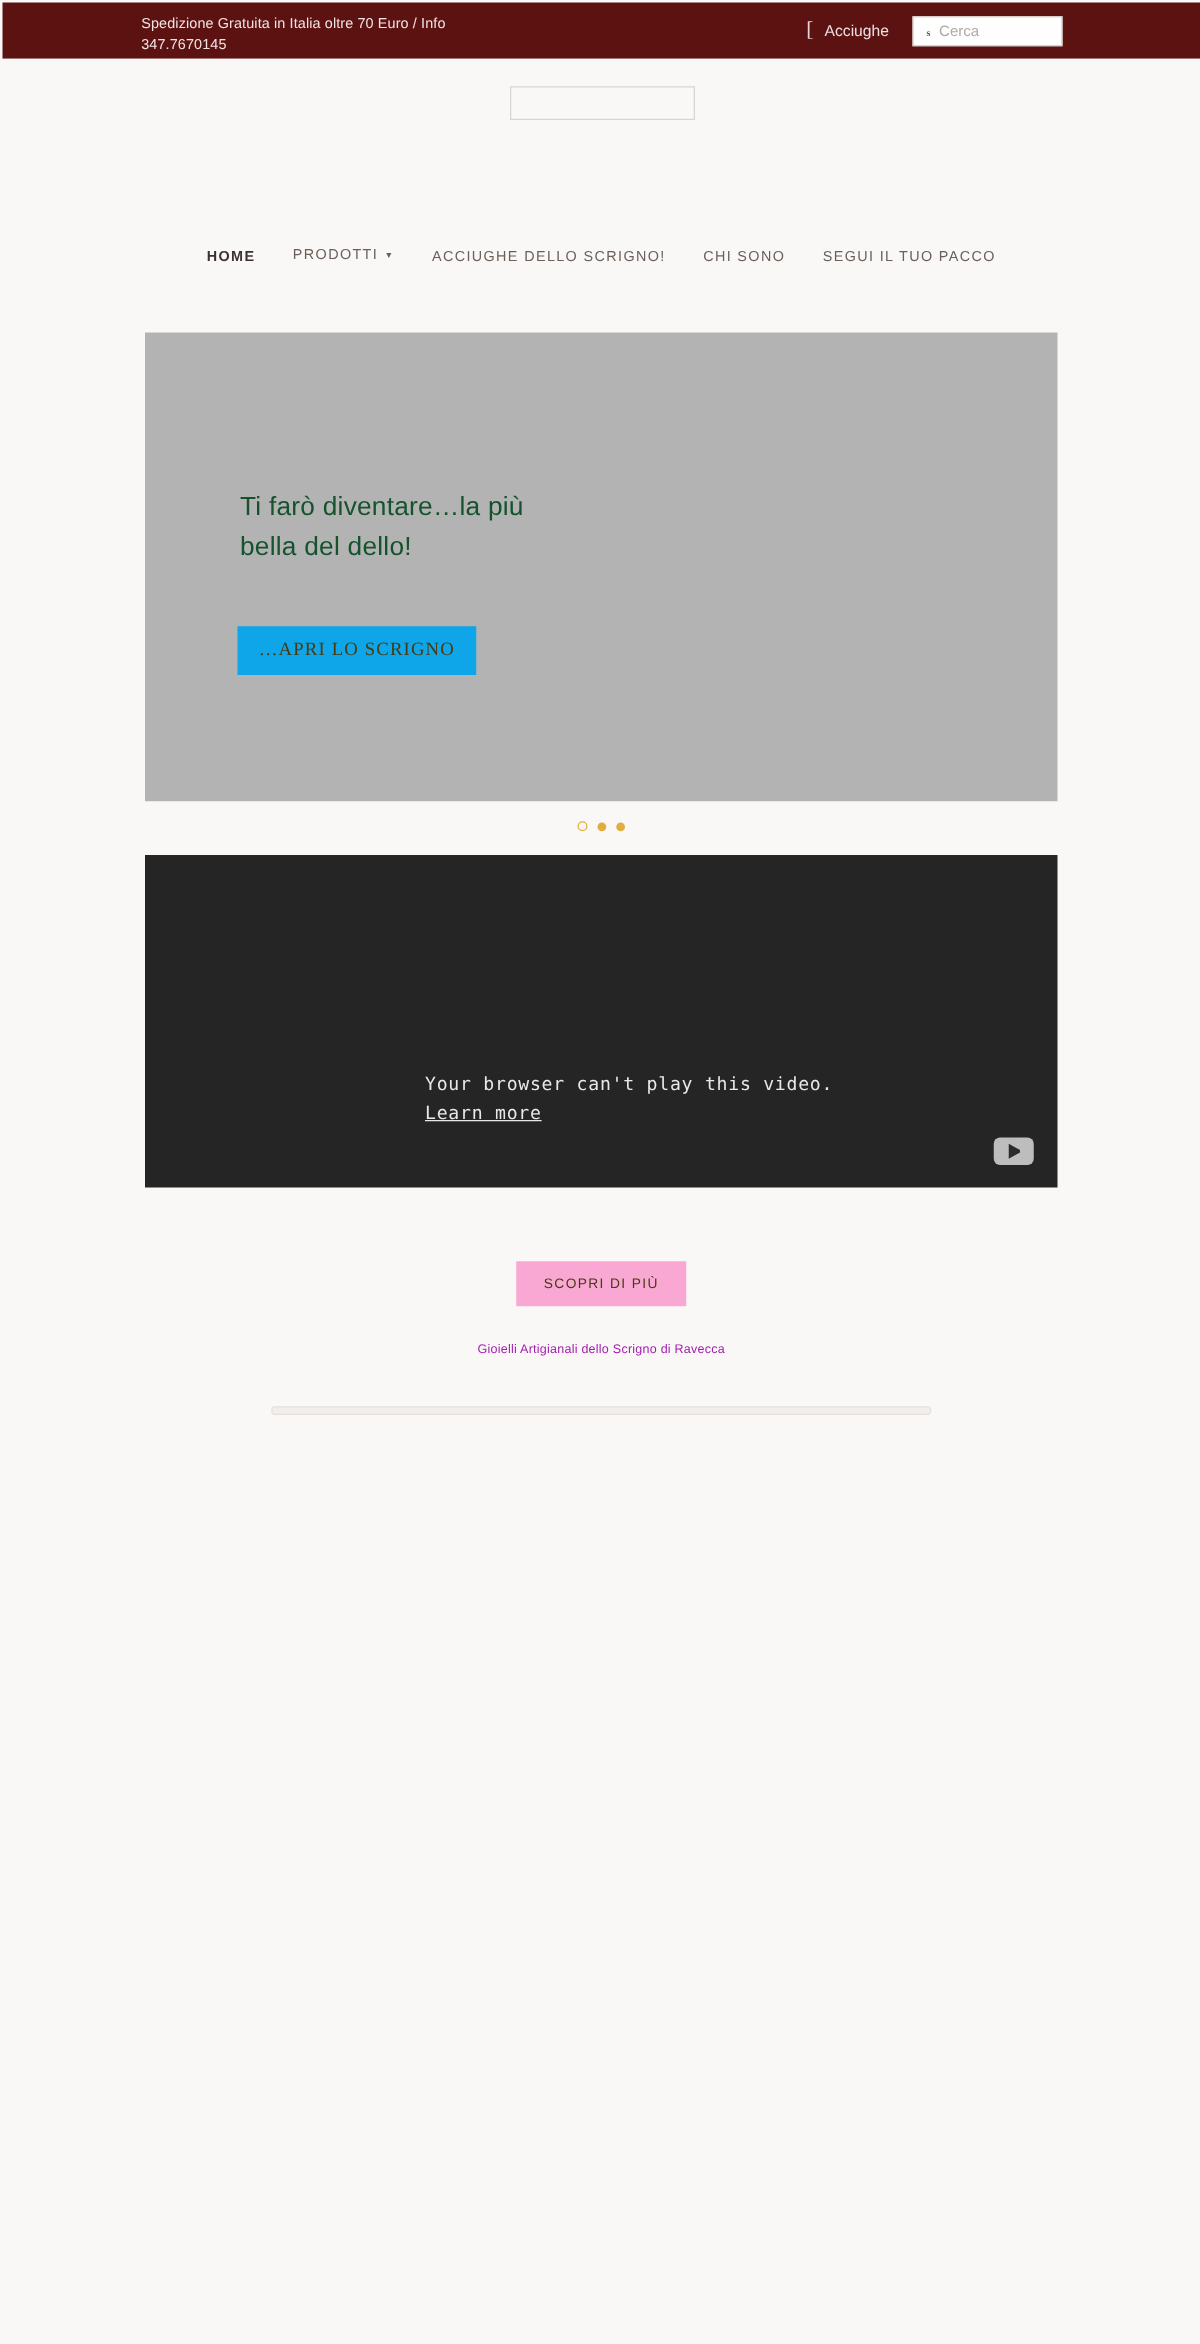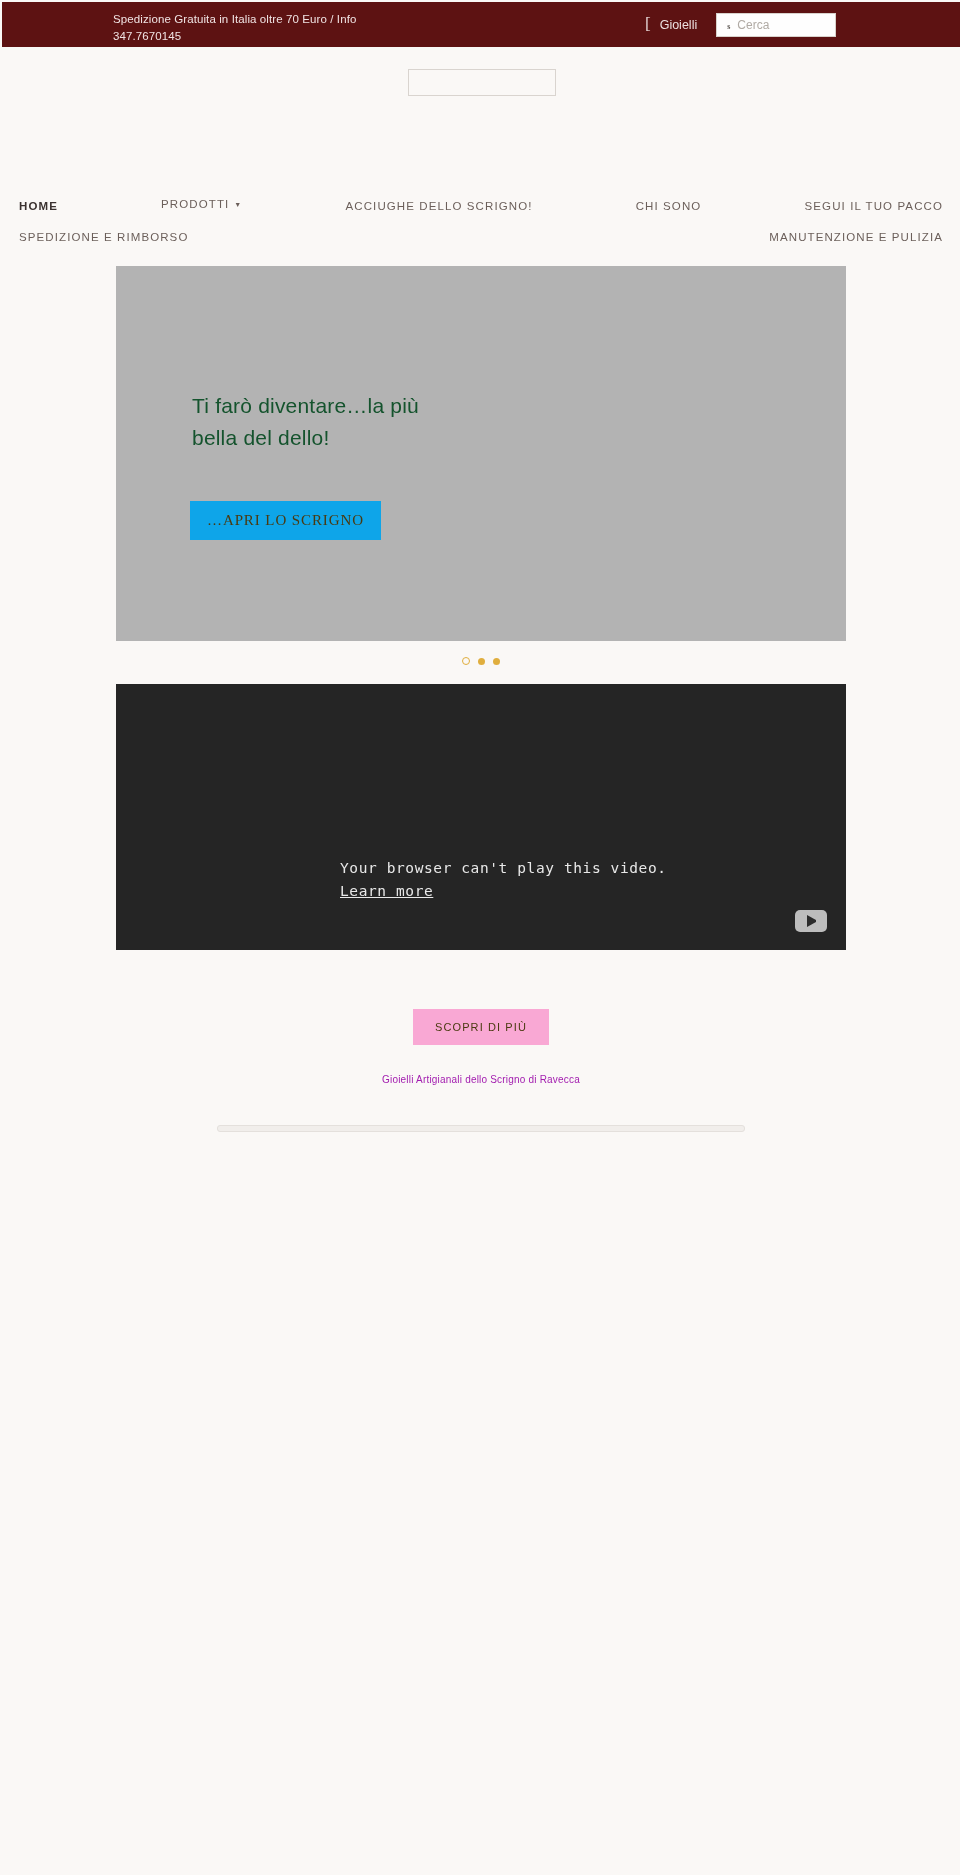--- a/index.html
+++ b/index.html
@@ -124,21 +124,21 @@
 
   
   .nav {
     width: 100%;
     text-align: center;
     padding-top: 0px;
   }
 
   .nav-row {
     display: flex;
-    justify-content: space-between;
+    justify-content: center;
     align-items: center;
     flex-wrap: wrap;
     line-height: 28px;
   }
 
   .nav-item {
     color: #6b5f5a;
     font-size: 11.5px;
     letter-spacing: 1.1px;
     text-transform: uppercase;
@@ -336,44 +336,40 @@
 </style>
 </head>
 <body>
 
 <div class="topbar">
   <div class="topbar-message">Spedizione Gratuita in Italia oltre 70 Euro / Info 347.7670145</div>
 
   <div class="topbar-right">
     <a class="cart-link" href="#">
       <span class="cart-icon">[</span>
-      <span>Gioielli</span>
+      <span>Acciughe</span>
     </a>
 
     <div class="search-wrap">
       <span class="search-glyph">s</span>
       <input class="search-input" type="text" placeholder="Cerca" style="">
     </div>
   </div>
 </div>
 
 <div class="logo-region">
   <a class="logo-box" href="#"></a>
 
   <nav class="nav" style="position:absolute;left:0;top:142px;width:100%;">
     <div class="nav-row">
       <a class="nav-item active" href="#"><span>Home</span></a>
       <a class="nav-item" href="#"><span>Prodotti</span><span class="nav-caret">▼</span></a>
       <a class="nav-item" href="#"><span>Acciughe dello Scrigno!</span></a>
       <a class="nav-item" href="#"><span>Chi Sono</span></a>
       <a class="nav-item" href="#"><span>Segui il tuo pacco</span></a>
-    </div>
-    <div class="nav-row">
-      <a class="nav-item" href="#"><span>Spedizione e Rimborso</span></a>
-      <a class="nav-item" href="#"><span>Manutenzione e Pulizia</span></a>
     </div>
   </nav>
 </div>
 
 <div class="hero-area">
   <div class="hero">
     <div class="hero-inner">
       <div class="hero-title">
         <div>Ti farò diventare…la più</div>
         <div>bella del dello!</div>

